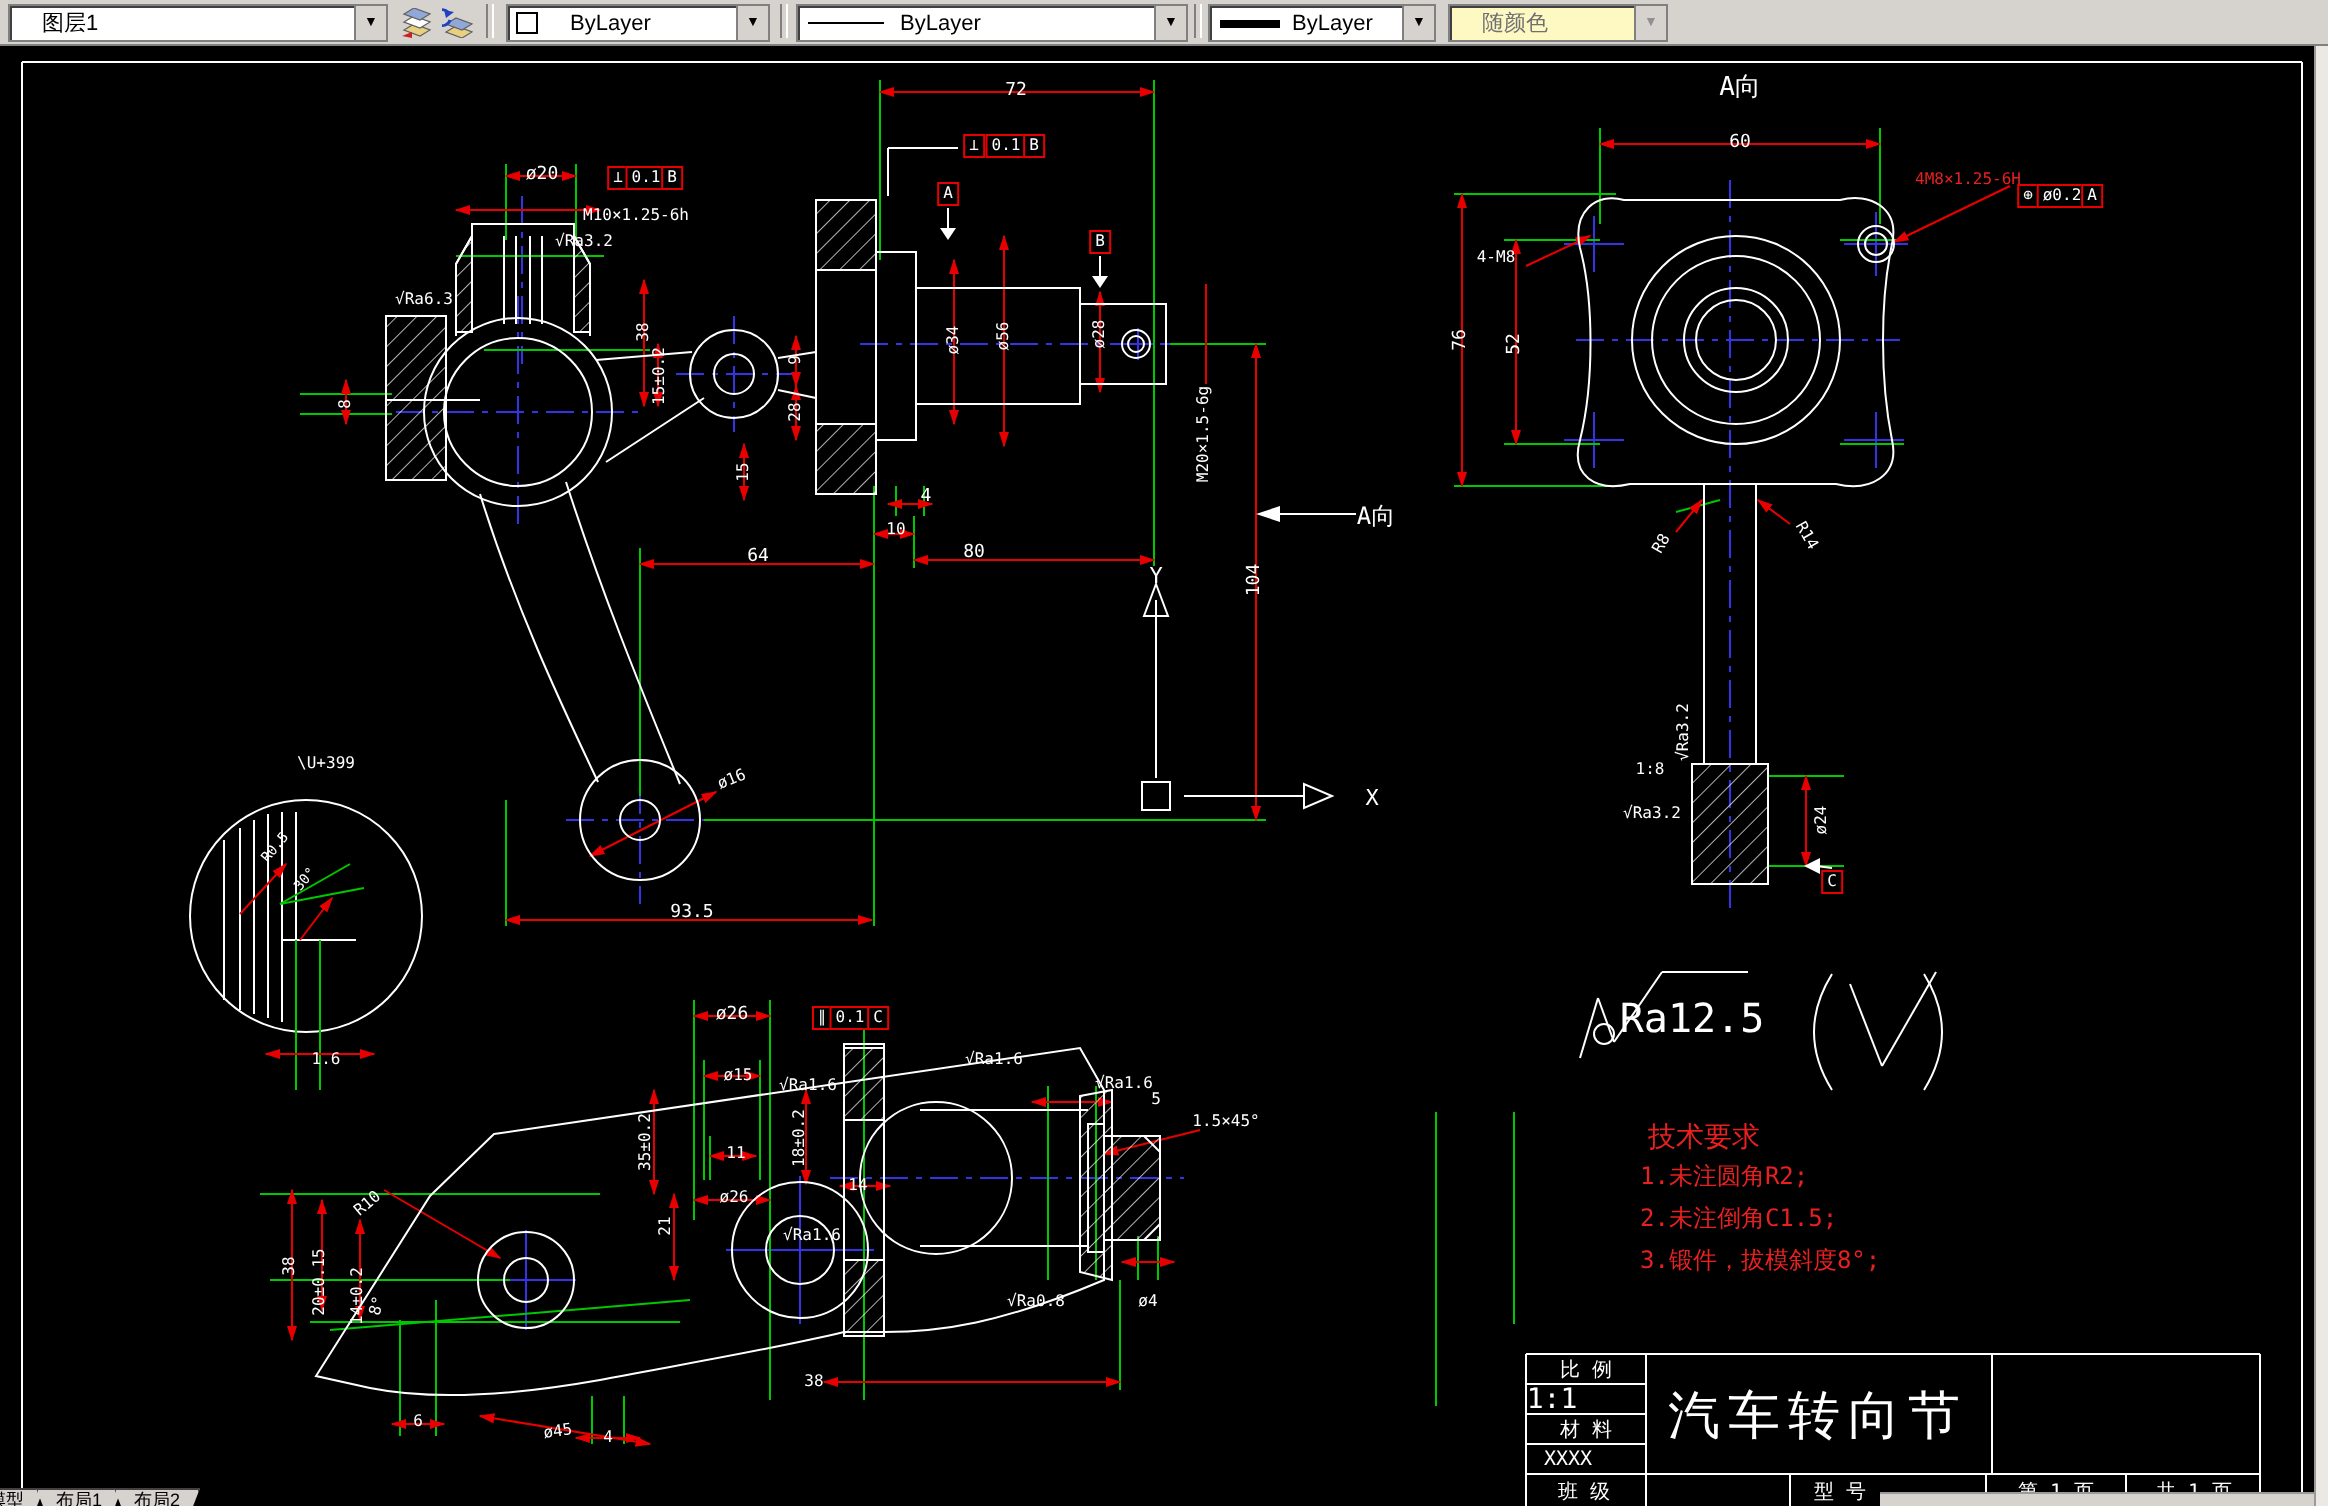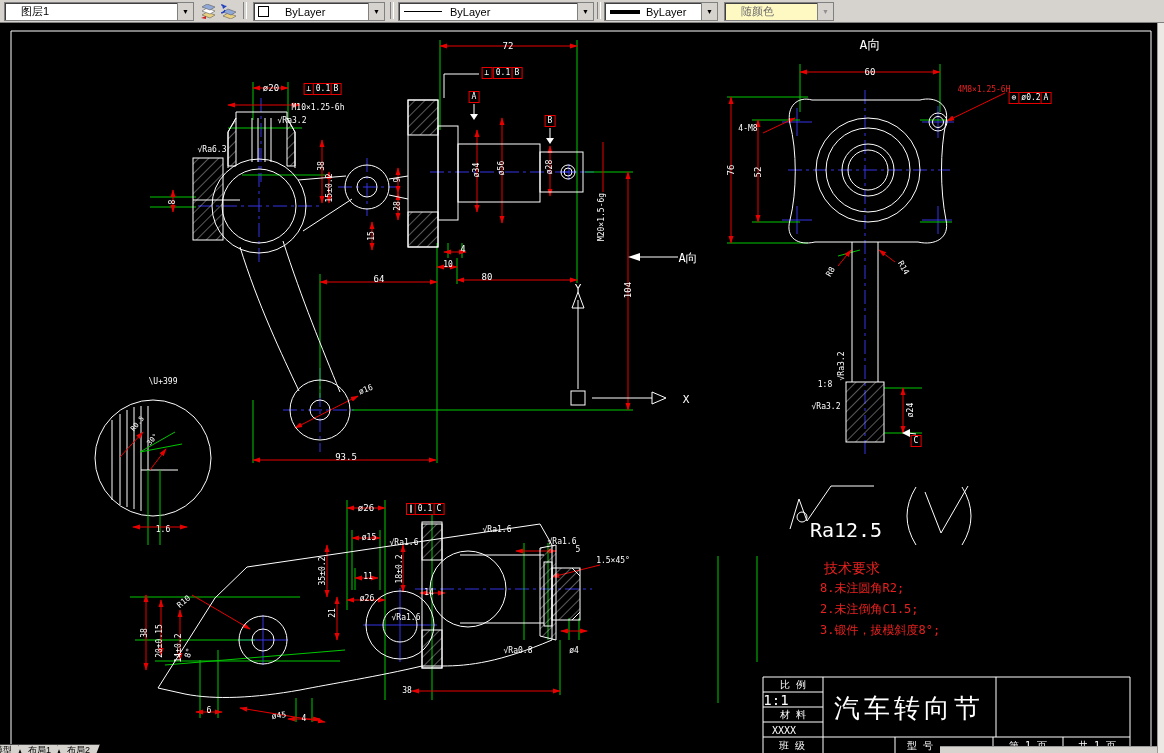--- a/index.html
+++ b/index.html
@@ -447,27 +447,27 @@
       <div class="ann" style="left: 497px; top: 530px; font-size: 8px; transform: translate(-50%, -50%) rotate(0deg);">√Ra1.6</div>
       <div class="ann" style="left: 562px; top: 542px; font-size: 8px; transform: translate(-50%, -50%) rotate(0deg);">√Ra1.6</div>
       <div class="ann" style="left: 578px; top: 550px; font-size: 8px; transform: translate(-50%, -50%) rotate(0deg);">5</div>
       <div class="ann" style="left: 613px; top: 561px; font-size: 8px; transform: translate(-50%, -50%) rotate(0deg);">1.5×45°</div>
       <div class="ann" style="left: 574px; top: 651px; font-size: 8px; transform: translate(-50%, -50%) rotate(0deg);">ø4</div>
       <div class="ann" style="left: 518px; top: 651px; font-size: 8px; transform: translate(-50%, -50%) rotate(0deg);">√Ra0.8</div>
       <div class="ann" style="left: 163px; top: 382px; font-size: 8px; transform: translate(-50%, -50%) rotate(0deg);">\U+399</div>
       <div class="ann" style="left: 163px; top: 530px; font-size: 8px; transform: translate(-50%, -50%) rotate(0deg);">1.6</div>
       <div class="ann" style="left: 138px; top: 424px; font-size: 7px; transform: translate(-50%, -50%) rotate(-50deg);">R0.5</div>
       <div class="ann" style="left: 153px; top: 440px; font-size: 7px; transform: translate(-50%, -50%) rotate(-50deg);">30°</div>
-      <div class="ann" style="left: 846px; top: 509px; font-size: 20px; transform: translate(-50%, -50%) rotate(0deg); margin-top: 21px;">Ra12.5</div>
+      <div class="ann" style="left: 846px; top: 509px; font-size: 20px; transform: translate(-50%, -50%) rotate(0deg);">Ra12.5</div>
       <div class="ann" style="left: 578px; top: 288px; font-size: 11px; transform: translate(-50%, -50%) rotate(0deg);">Y</div>
       <div class="ann" style="left: 686px; top: 399px; font-size: 11px; transform: translate(-50%, -50%) rotate(0deg);">X</div>
     </div>
 
   <div class="tr-line" style="left:824px;top:560px;font-size:14px;">技术要求</div>
-  <div class="tr-line" style="left:820px;top:580px;font-size:12px;">8.未注圆角R2;</div>
+  <div class="tr-line" style="left:820px;top:580px;font-size:12px;">1.未注圆角R2;</div>
   <div class="tr-line" style="left:820px;top:601px;font-size:12px;">2.未注倒角C1.5;</div>
   <div class="tr-line" style="left:820px;top:622px;font-size:12px;">3.锻件，拔模斜度8°;</div>
 
   <div class="tb-text" style="left:793px;top:685px;font-size:10px;">比 例</div>
   <div class="tb-text" style="left:776px;top:700px;font-size:14px;">1:1</div>
   <div class="tb-text" style="left:793px;top:715px;font-size:10px;">材 料</div>
   <div class="tb-text" style="left:784px;top:730px;font-size:10px;">XXXX</div>
   <div class="tb-text" style="left:909px;top:708px;font-size:26px;letter-spacing:4px;">汽车转向节</div>
   <div class="tb-text" style="left:792px;top:746px;font-size:10px;">班 级</div>
   <div class="tb-text" style="left:920px;top:746px;font-size:10px;">型 号</div>

